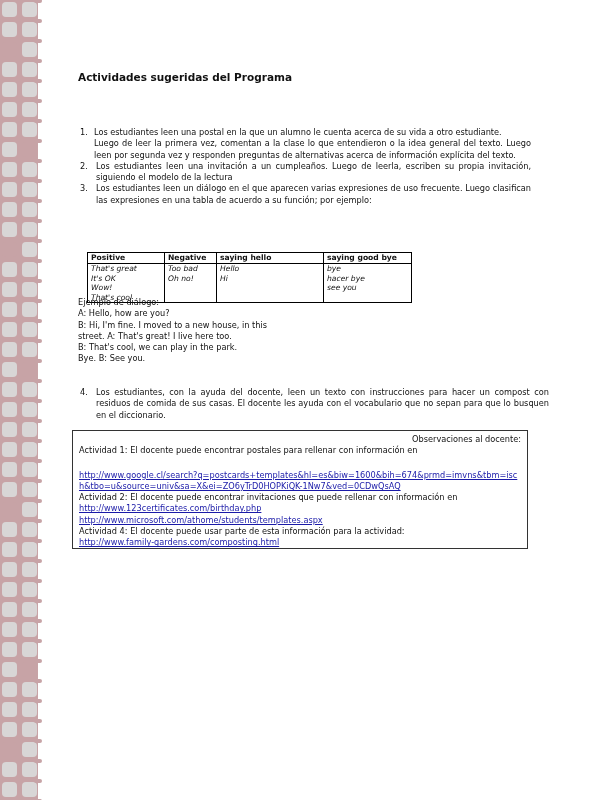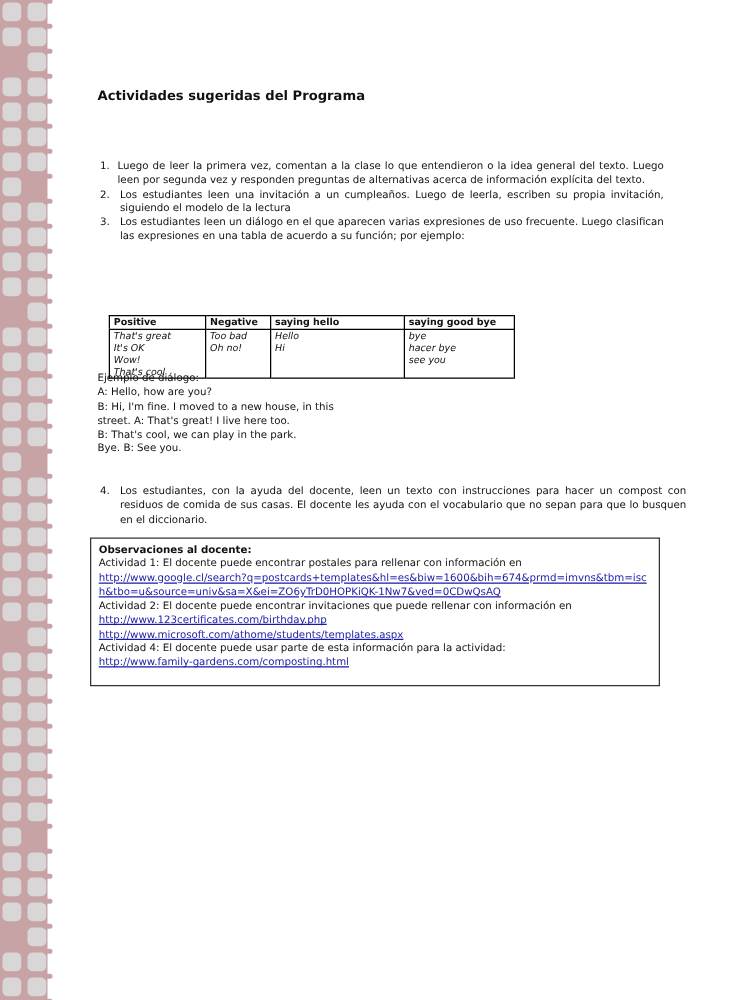--- a/index.html
+++ b/index.html
@@ -43,21 +43,21 @@
     }
     table.expr td {
       font-style: italic; vertical-align: top; border-right: 1px solid #000; padding: 0 3px; height: 38px;
     }
     table.expr { border: 1px solid #000; }
     .dialogue { position: absolute; left: 78px; top: 297px; width: 260px; font-size: 8.2px; line-height: 11.3px; }
     .obs {
       position: absolute; left: 72px; top: 430px; width: 456px; height: 119px; border: 1px solid #333; box-sizing: border-box;
       padding: 3px 6px; font-size: 8.2px; line-height: 11.3px;
     }
-    .obs .obs-title { font-weight: bold; }
+    .obs .obs-title { font-weight: normal; text-align: right; }
     .obs a { color: #1a1aa8; text-decoration: underline; }
   </style>
 </head>
 <body>
 
 <div class="border-strip">
   <div class="border-grid" id="grid">
       <div class="cell" style="left: 2px; top: 2px;"></div>
       <div class="cell" style="left: 22px; top: 2px;"></div>
       <div class="cell" style="left: 2px; top: 22px;"></div>
@@ -181,20 +181,21 @@
     <div class="scallop" style="top: 779px;"></div>
     <div class="scallop" style="top: 799px;"></div>
   </div>
 
 <div class="page">
   <div class="title">Actividades sugeridas del Programa</div>
 
   <ol class="activities body-text">
     <li class="first">
       <span class="num">1.</span>
+      <div>Los estudiantes leen una postal en la que un alumno le cuenta acerca de su vida a otro estudiante.</div>
       <div>Luego de leer la primera vez, comentan a la clase lo que entendieron o la idea general del texto. Luego leen por segunda vez y responden preguntas de alternativas acerca de información explícita del texto.</div>
     </li>
     <li>
       <span class="num">2.</span>
       <div>Los estudiantes leen una invitación a un cumpleaños. Luego de leerla, escriben su propia invitación, siguiendo el modelo de la lectura</div>
     </li>
     <li>
       <span class="num">3.</span>
       <div>Los estudiantes leen un diálogo en el que aparecen varias expresiones de uso frecuente. Luego clasifican las expresiones en una tabla de acuerdo a su función; por ejemplo:</div>
     </li>
@@ -244,21 +245,21 @@
   </div>
 
   <div class="li4 body-text">
     <span class="num">4.</span>
     <div>Los estudiantes, con la ayuda del docente, leen un texto con instrucciones para hacer un compost con residuos de comida de sus casas. El docente les ayuda con el vocabulario que no sepan para que lo busquen en el diccionario.</div>
   </div>
 
   <div class="obs">
     <div class="obs-title">Observaciones al docente:</div>
     <div>Actividad 1: El docente puede encontrar postales para rellenar con información en</div>
-    <div style="word-break: break-all;"><a href="#">http://www.google.cl/search?q=postcards+templates&amp;hl=es&amp;biw=1600&amp;bih=674&amp;prmd=imvns&amp;tbm=isch&amp;tbo=u&amp;source=univ&amp;sa=X&amp;ei=ZO6yTrD0HOPKiQK-1Nw7&amp;ved=0CDwQsAQ</a></div>
+    <div style="word-break: break-all; margin-top: 13px;"><a href="#">http://www.google.cl/search?q=postcards+templates&amp;hl=es&amp;biw=1600&amp;bih=674&amp;prmd=imvns&amp;tbm=isch&amp;tbo=u&amp;source=univ&amp;sa=X&amp;ei=ZO6yTrD0HOPKiQK-1Nw7&amp;ved=0CDwQsAQ</a></div>
     <div>
       <span>Actividad 2: El docente puede encontrar invitaciones que puede rellenar con información en</span>
       <a href="#">http://www.123certificates.com/birthday.php</a>
     </div>
     <div><a href="#">http://www.microsoft.com/athome/students/templates.aspx</a></div>
     <div>Actividad 4: El docente puede usar parte de esta información para la actividad:</div>
     <div><a href="#">http://www.family-gardens.com/composting.html</a></div>
   </div>
 </div>
 

